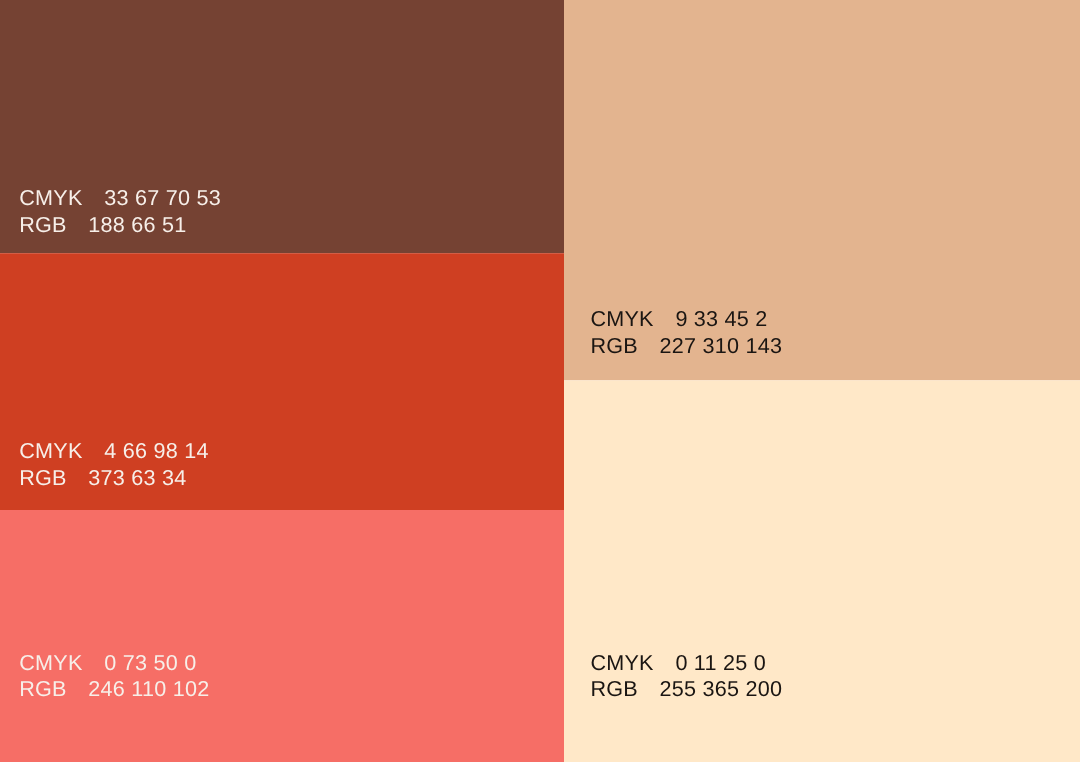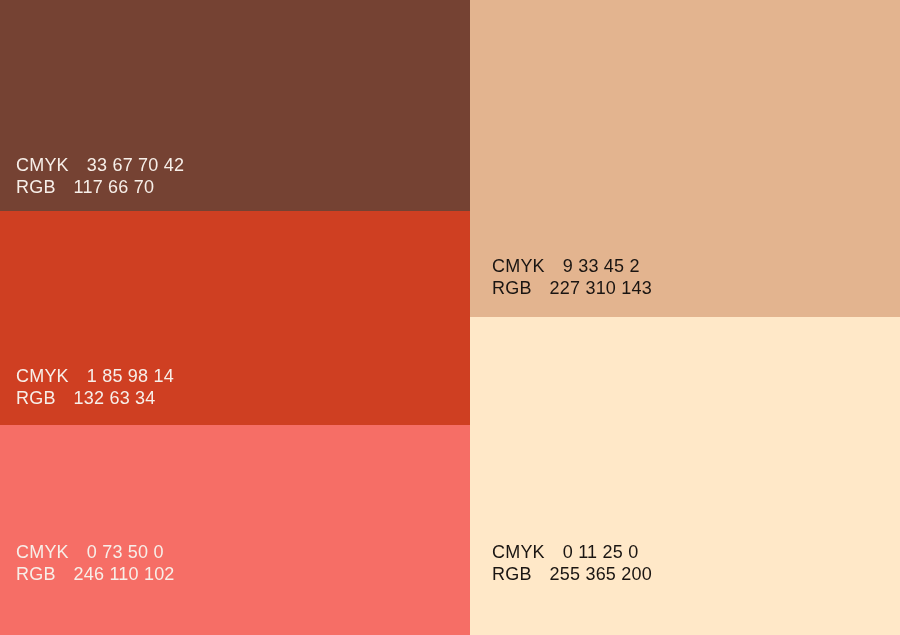--- a/index.html
+++ b/index.html
@@ -84,38 +84,38 @@
 <body>
 
 <div id="palette">
 
   <div class="column column-left">
 
     <div class="swatch sw-brown text-light" style="height:211px;">
       <div class="swatch-info" style="top:154px;">
         <div class="info-row">
           <span class="info-label">CMYK</span>
-          <span class="info-value">33 67 70 42</span>
+          <span class="info-value">33 67 70 53</span>
         </div>
         <div class="info-row">
           <span class="info-label">RGB</span>
-          <span class="info-value">117 66 70</span>
+          <span class="info-value">188 66 51</span>
         </div>
       </div>
     </div>
 
     <div class="swatch sw-red text-light" style="height:214px;">
       <div class="swatch-info" style="top:154px;">
         <div class="info-row">
           <span class="info-label">CMYK</span>
-          <span class="info-value">1 85 98 14</span>
+          <span class="info-value">4 66 98 14</span>
         </div>
         <div class="info-row">
           <span class="info-label">RGB</span>
-          <span class="info-value">132 63 34</span>
+          <span class="info-value">373 63 34</span>
         </div>
       </div>
     </div>
 
     <div class="swatch sw-salmon text-light" style="height:210px;">
       <div class="swatch-info" style="top:116px;">
         <div class="info-row">
           <span class="info-label">CMYK</span>
           <span class="info-value">0 73 50 0</span>
         </div>

